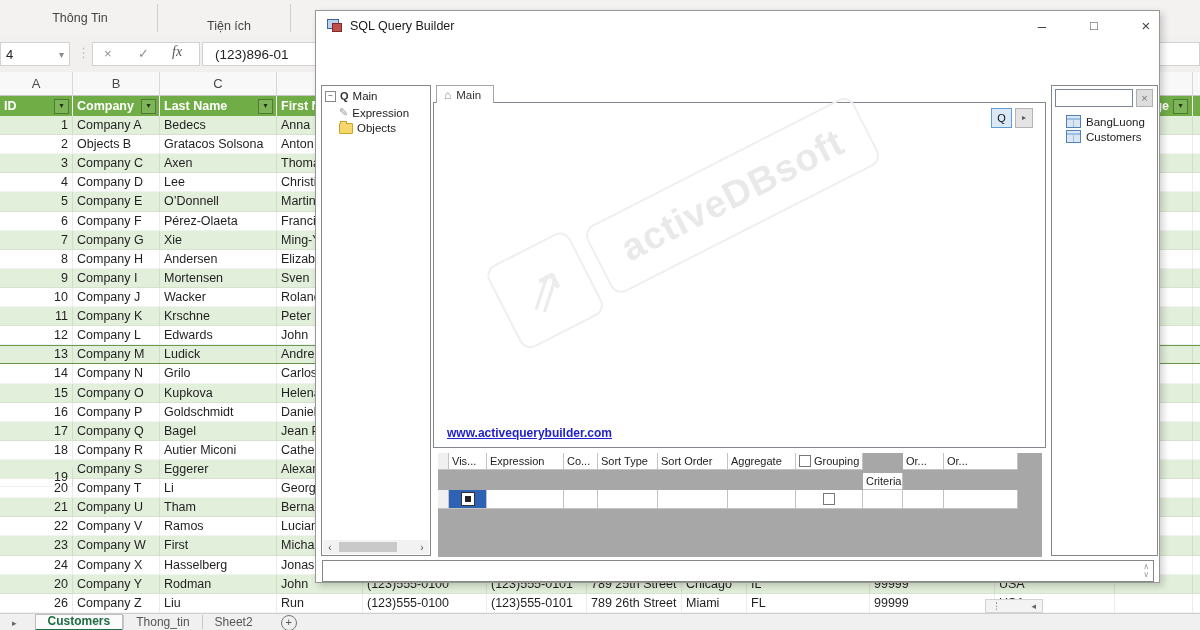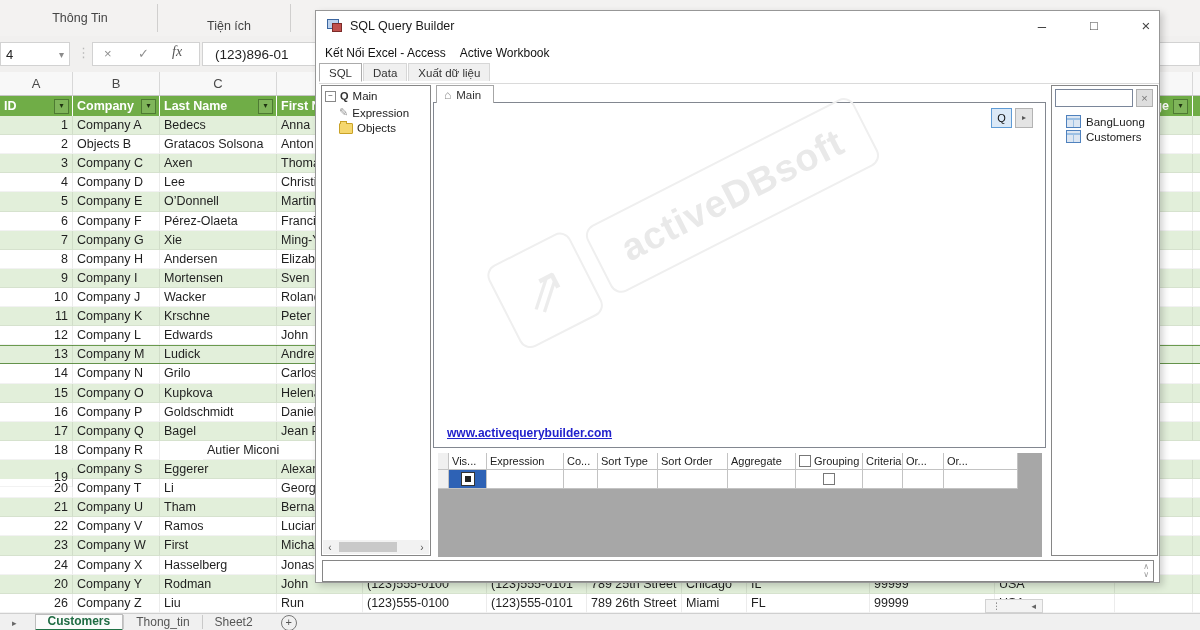--- a/index.html
+++ b/index.html
@@ -452,21 +452,21 @@
         <div class="cell" style="width: 65px;"></div>
         <div class="cell" style="width: 123px;"></div>
         <div class="cell" style="width: 125px;"></div>
         <div class="cell" style="width: 120px;"></div>
         <div class="cell" style="width: 78px;"></div>
         <div class="cell" style="width: 20px;"></div>
       </div>
       <div class="sheet-row" style="height: 19.115px;">
         <div class="cell num" style="width: 73px;">18</div>
         <div class="cell" style="width: 87px;">Company R</div>
-        <div class="cell" style="width: 117px; margin-left: 43px;">Autier Miconi</div>
+        <div class="cell" style="width: 117px;">Autier Miconi</div>
         <div class="cell" style="width: 86px;">Cathe</div>
         <div class="cell" style="width: 124px;"></div>
         <div class="cell" style="width: 100px;"></div>
         <div class="cell" style="width: 95px;"></div>
         <div class="cell" style="width: 65px;"></div>
         <div class="cell" style="width: 123px;"></div>
         <div class="cell" style="width: 125px;"></div>
         <div class="cell" style="width: 120px;"></div>
         <div class="cell" style="width: 78px;"></div>
         <div class="cell" style="width: 20px;"></div>
@@ -609,22 +609,20 @@
     <div class="titlebar">
       <span class="form-icon">
           <i class="fi-b"></i>
           <i class="fi-r"></i>
         </span>
       <span class="dtitle">SQL Query Builder</span>
       <span class="winbtn min">–</span>
       <span class="winbtn max">□</span>
       <span class="winbtn cls">×</span>
     </div>
-    <div class="menubar" id="dlg-menu"><span class="menu-item">Kết Nối Excel - Access</span><span class="menu-item">Active Workbook</span></div>
-    <div class="dtabs" id="dlg-tabs"><span class="dtab active">SQL</span><span class="dtab">Data</span><span class="dtab">Xuất dữ liệu</span></div>
 
     <div class="tree-panel">
       <div class="tree-root">
         <span class="expand-box">−</span>
         <span class="q-glyph">Q</span>
         <span>Main</span>
       </div>
       <div id="tree-children">
           <div class="tree-child">
             <span class="pencil-glyph">✎</span>
@@ -677,21 +675,21 @@
           <div class="gcell" style="width: 70px;">
             <span>Sort Order</span>
           </div>
           <div class="gcell" style="width: 68px;">
             <span>Aggregate</span>
           </div>
           <div class="gcell" style="width: 67px;">
             <span class="gcheckbox"></span>
             <span>Grouping</span>
           </div>
-          <div class="gcell" style="width: 40px;">
+          <div class="gcell" style="width: 40px; margin-top: 20px;">
             <span>Criteria</span>
           </div>
           <div class="gcell" style="width: 41px;">
             <span>Or...</span>
           </div>
           <div class="gcell" style="width: 74px;">
             <span>Or...</span>
           </div>
         </div>
       <div id="grid-data" class="grid-row">

